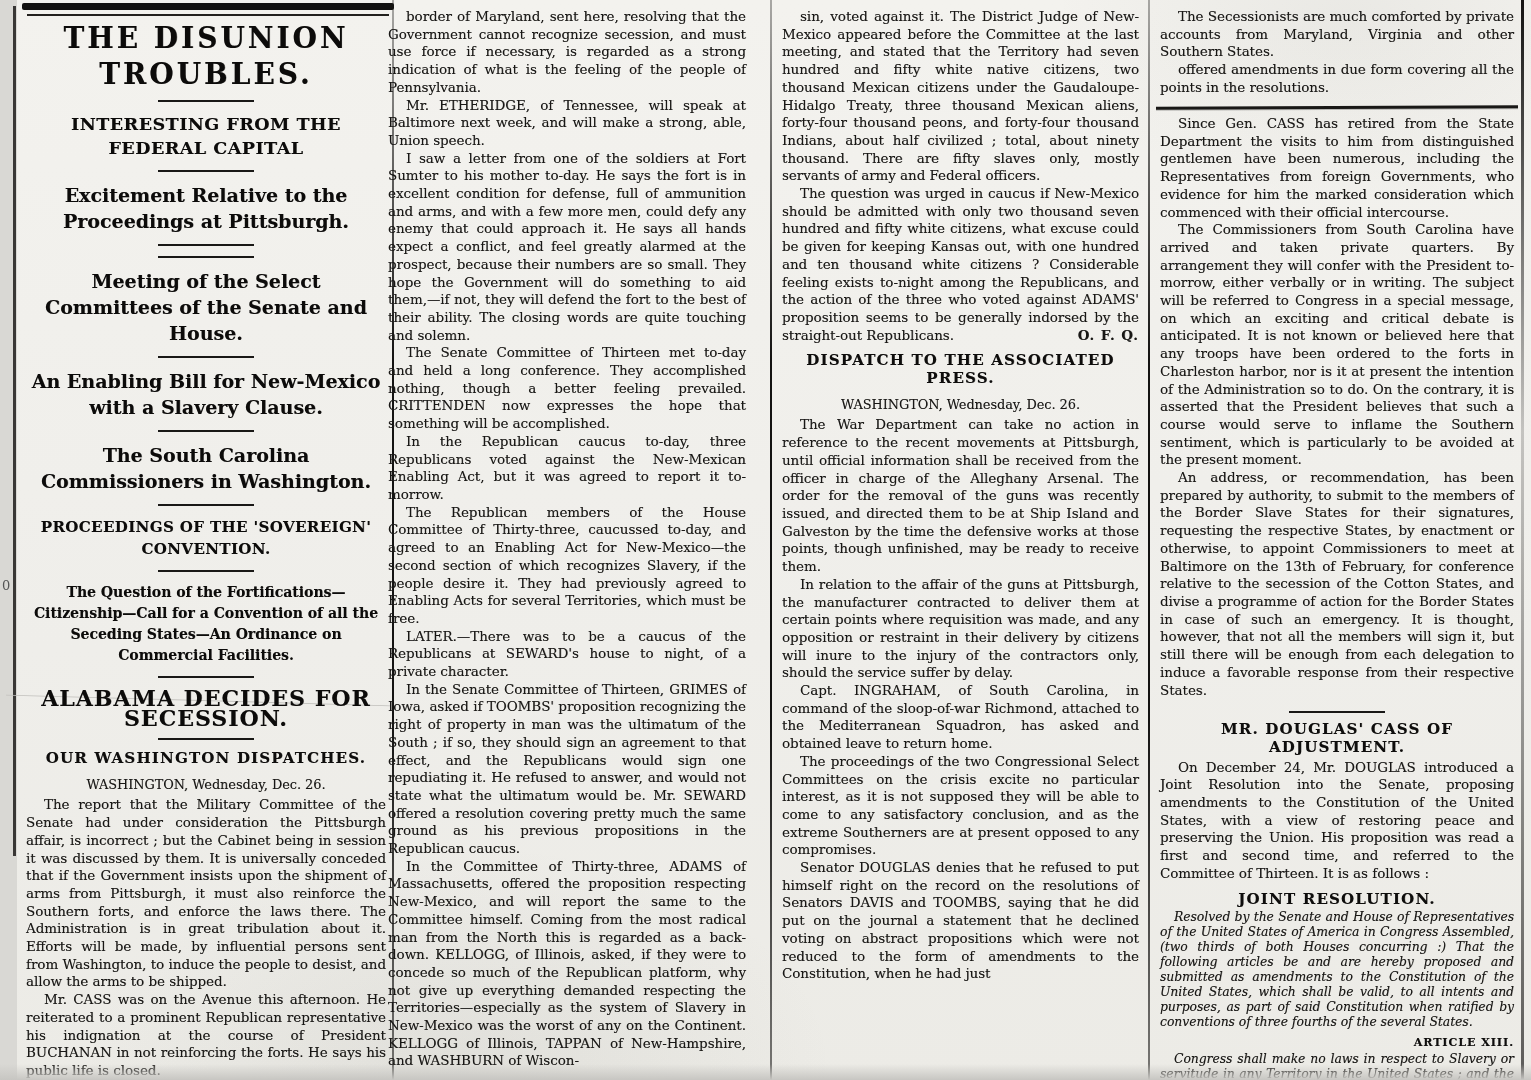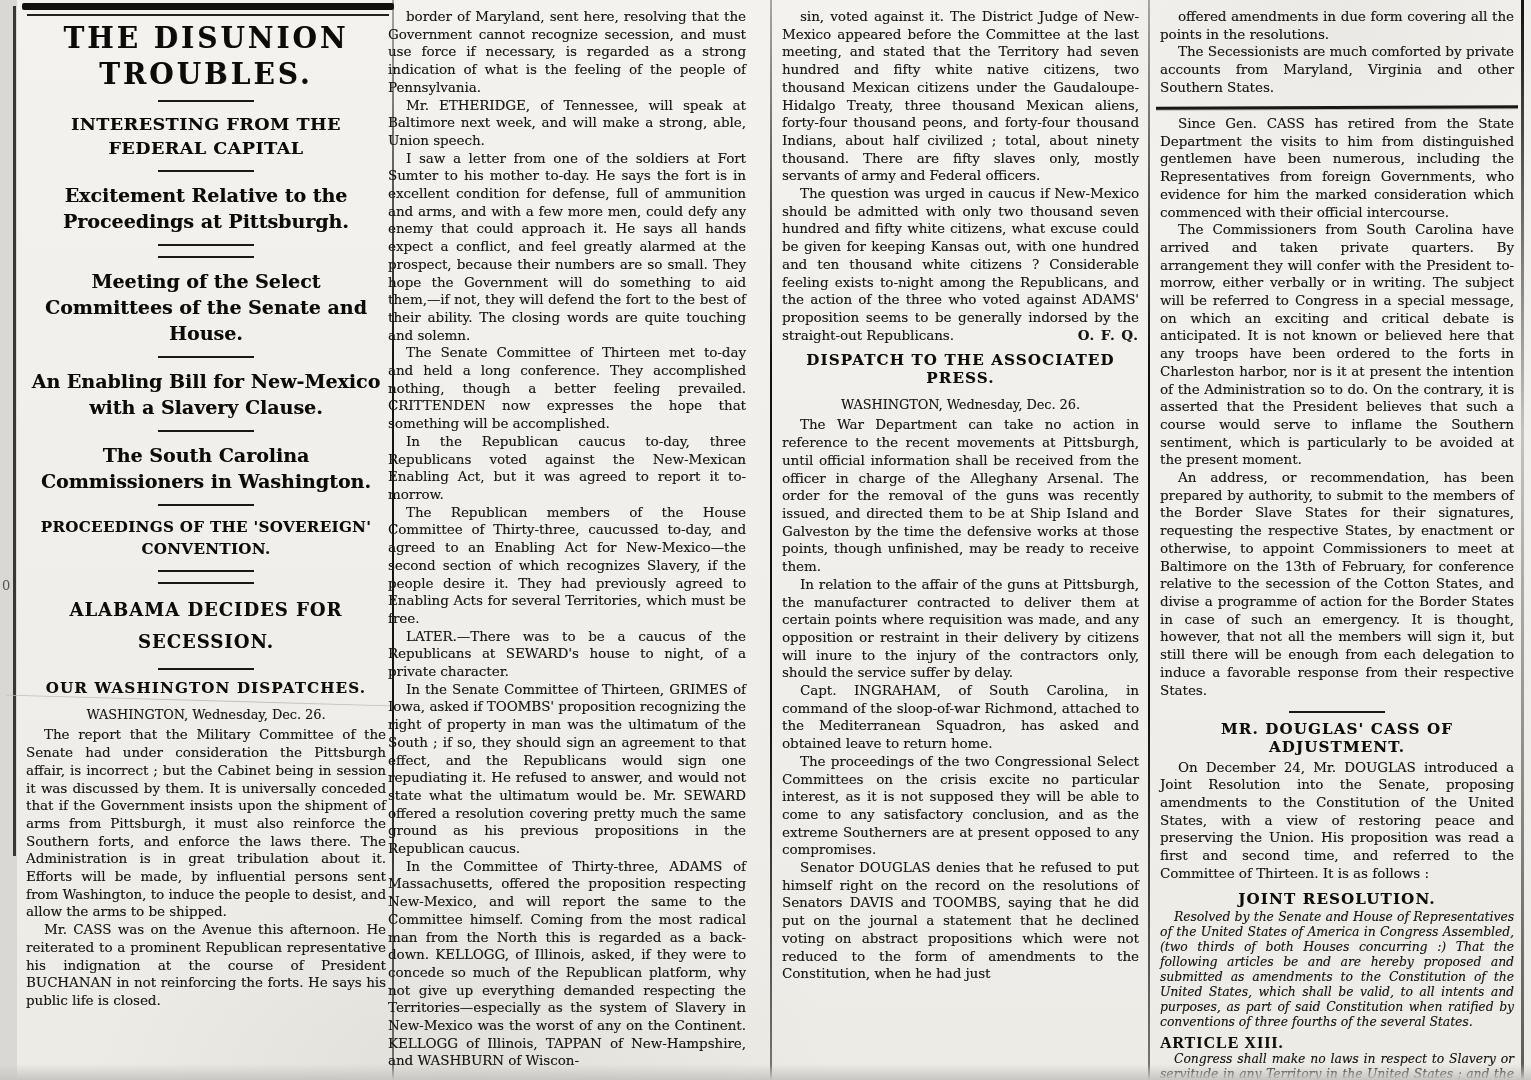--- a/index.html
+++ b/index.html
@@ -31,28 +31,28 @@
   .col2{left:388px;width:358px;top:8px;}
   .col3{left:782px;width:357px;top:8px;}
   .col4{left:1160px;width:354px;top:8px;}
   
   .hl{text-align:center;font-weight:bold;color:#0c0b0a;margin:0;}
   .hl-main{font-size:28px;line-height:34px;letter-spacing:3px;margin-top:16px;transform:scaleY(1.06);}
   .hl-caps1{font-size:17.5px;line-height:24px;letter-spacing:.5px;}
   .hl-mixed{font-size:19px;line-height:26px;}
   .hl-caps2{font-size:15px;line-height:22px;letter-spacing:.4px;}
   .hl-deck{font-size:14px;line-height:21px;}
-  .hl-caps2b{font-size:18px;line-height:32px;letter-spacing:1px;text-align:center;}
+  .hl-caps2b{font-size:22px;line-height:20px;letter-spacing:1px;text-align:center;}
   .hl-sep{width:96px;border-top:2.5px solid #191816;margin:10px auto;}
   .hl-sep.inbody{margin:12px auto 8px;}
   
   .blk-header2{margin:8px 0 2px;text-align:center;font-weight:bold;font-size:15px;
                letter-spacing:1.2px;color:#0e0d0c;}
-  .blk-article{margin:4px 0 1px;text-align:left;font-weight:bold;font-size:16px;
-               letter-spacing:1px;color:#0e0d0c;font-family:Liberation Serif, serif;}
+  .blk-article{margin:4px 0 1px;text-align:right;font-weight:bold;font-size:11px;
+               letter-spacing:1px;color:#0e0d0c;}
   .blk-dateline{text-align:center;font-size:12.8px;margin:8px 0 3px;}
   .blk-p{margin:0;text-indent:18px;}
   .blk-fine{margin:0;text-indent:14px;font-style:italic;font-size:12.3px;line-height:14.9px;}
   .sig{float:right;font-weight:bold;letter-spacing:1px;}
   .article-rule{height:2.5px;background:#191816;margin:9px -4px 7px;transform:rotate(-.25deg);
                 box-shadow:0 1px 0 rgba(25,24,22,.25);}
 </style>
 </head>
 <body>
 
@@ -78,20 +78,21 @@
         <div class="hl-sep"></div>
         <div class="hl-sep"></div>
         <div class="hl hl-mixed">Meeting of the Select Committees of the Senate and House.</div>
         <div class="hl-sep"></div>
         <div class="hl hl-mixed">An Enabling Bill for New-Mexico with a Slavery Clause.</div>
         <div class="hl-sep"></div>
         <div class="hl hl-mixed">The South Carolina Commissioners in Washington.</div>
         <div class="hl-sep"></div>
         <div class="hl hl-caps2">PROCEEDINGS OF THE 'SOVEREIGN' CONVENTION.</div>
         <div class="hl-sep"></div>
+        <div class="hl hl-deck">The Question of the Fortifications—Citizenship—Call for a Convention of all the Seceding States—An Ordinance on Commercial Facilities.</div>
         <div class="hl-sep"></div>
         <div class="hl hl-caps2b">ALABAMA DECIDES FOR SECESSION.</div>
         <div class="hl-sep"></div>
       </div>
     <div id="colbody-0">
         <h3 class="blk-header2">OUR WASHINGTON DISPATCHES.</h3>
         <div class="blk-dateline">WASHINGTON, Wednesday, Dec. 26.</div>
         <p class="blk-p">The report that the Military Committee of the Senate had under consideration the Pittsburgh affair, is incorrect ; but the Cabinet being in session it was discussed by them. It is universally conceded that if the Government insists upon the shipment of arms from Pittsburgh, it must also reinforce the Southern forts, and enforce the laws there. The Administration is in great tribulation about it. Efforts will be made, by influential persons sent from Washington, to induce the people to desist, and allow the arms to be shipped.</p>
         <p class="blk-p">Mr. CASS was on the Avenue this afternoon. He reiterated to a prominent Republican representative his indignation at the course of President BUCHANAN in not reinforcing the forts. He says his public life is closed.</p>
       </div>
@@ -112,22 +113,22 @@
       <p class="blk-p"><span>The question was urged in caucus if New-Mexico should be admitted with only two thousand seven hundred and fifty white citizens, what excuse could be given for keeping Kansas out, with one hundred and ten thousand white citizens ?  Considerable feeling exists to-night among the Republicans, and the action of the three who voted against ADAMS' proposition seems to be generally indorsed by the straight-out Republicans.</span> <span class="sig">O. F. Q.</span></p>
       <h3 class="blk-header2">DISPATCH TO THE ASSOCIATED PRESS.</h3>
       <div class="blk-dateline">WASHINGTON, Wednesday, Dec. 26.</div>
       <p class="blk-p">The War Department can take no action in reference to the recent movements at Pittsburgh, until official information shall be received from the officer in charge of the Alleghany Arsenal. The order for the removal of the guns was recently issued, and directed them to be at Ship Island and Galveston by the time the defensive works at those points, though unfinished, may be ready to receive them.</p>
       <p class="blk-p">In relation to the affair of the guns at Pittsburgh, the manufacturer contracted to deliver them at certain points where requisition was made, and any opposition or restraint in their delivery by citizens will inure to the injury of the contractors only, should the service suffer by delay.</p>
       <p class="blk-p">Capt. INGRAHAM, of South Carolina, in command of the sloop-of-war Richmond, attached to the Mediterranean Squadron, has asked and obtained leave to return home.</p>
       <p class="blk-p">The proceedings of the two Congressional Select Committees on the crisis excite no particular interest, as it is not supposed they will be able to come to any satisfactory conclusion, and as the extreme Southerners are at present opposed to any compromises.</p>
       <p class="blk-p">Senator DOUGLAS denies that he refused to put himself right on the record on the resolutions of Senators DAVIS and TOOMBS, saying that he did put on the journal a statement that he declined voting on abstract propositions which were not reduced to the form of amendments to the Constitution, when he had just</p>
     </div>
   <div class="col col4" id="colbody-3">
+      <p class="blk-p">The Secessionists are much comforted by private accounts from Maryland, Virginia and other Southern States.</p>
       <p class="blk-p">offered amendments in due form covering all the points in the resolutions.</p>
-      <p class="blk-p">The Secessionists are much comforted by private accounts from Maryland, Virginia and other Southern States.</p>
       <div class="article-rule"></div>
       <p class="blk-p">Since Gen. CASS has retired from the State Department the visits to him from distinguished gentlemen have been numerous, including the Representatives from foreign Governments, who evidence for him the marked consideration which commenced with their official intercourse.</p>
       <p class="blk-p">The Commissioners from South Carolina have arrived and taken private quarters. By arrangement they will confer with the President to-morrow, either verbally or in writing. The subject will be referred to Congress in a special message, on which an exciting and critical debate is anticipated. It is not known or believed here that any troops have been ordered to the forts in Charleston harbor, nor is it at present the intention of the Administration so to do. On the contrary, it is asserted that the President believes that such a course would serve to inflame the Southern sentiment, which is particularly to be avoided at the present moment.</p>
       <p class="blk-p">An address, or recommendation, has been prepared by authority, to submit to the members of the Border Slave States for their signatures, requesting the respective States, by enactment or otherwise, to appoint Commissioners to meet at Baltimore on the 13th of February, for conference relative to the secession of the Cotton States, and divise a programme of action for the Border States in case of such an emergency. It is thought, however, that not all the members will sign it, but still there will be enough from each delegation to induce a favorable response from their respective States.</p>
       <div class="hl-sep inbody"></div>
       <h3 class="blk-header2">MR. DOUGLAS' CASS OF ADJUSTMENT.</h3>
       <p class="blk-p">On December 24, Mr. DOUGLAS introduced a Joint Resolution into the Senate, proposing amendments to the Constitution of the United States, with a view of restoring peace and preserving the Union. His proposition was read a first and second time, and referred to the Committee of Thirteen. It is as follows :</p>
       <h3 class="blk-header2">JOINT RESOLUTION.</h3>
       <p class="blk-fine">Resolved by the Senate and House of Representatives of the United States of America in Congress Assembled, (two thirds of both Houses concurring :) That the following articles be and are hereby proposed and submitted as amendments to the Constitution of the United States, which shall be valid, to all intents and purposes, as part of said Constitution when ratified by conventions of three fourths of the several States.</p>
       <h3 class="blk-article">ARTICLE XIII.</h3>

